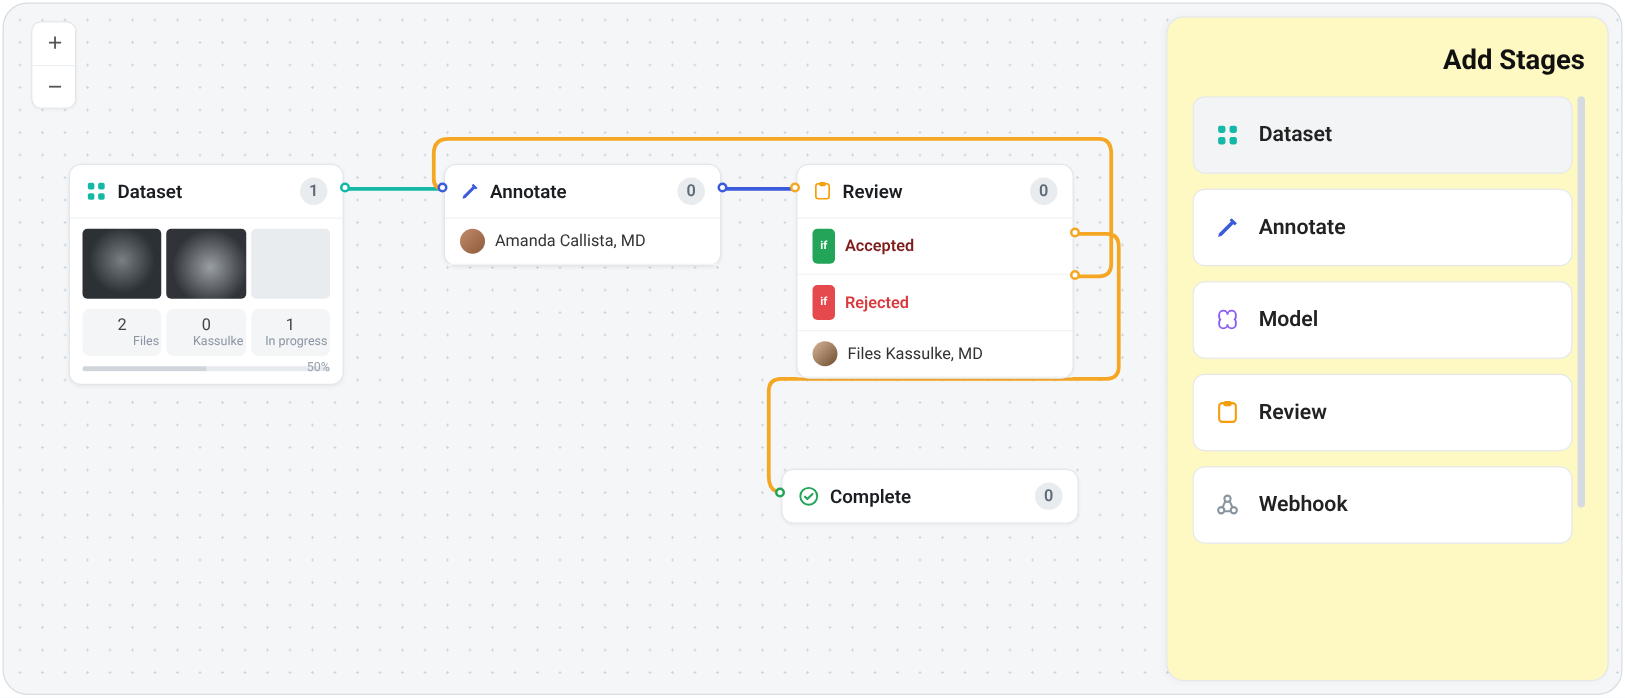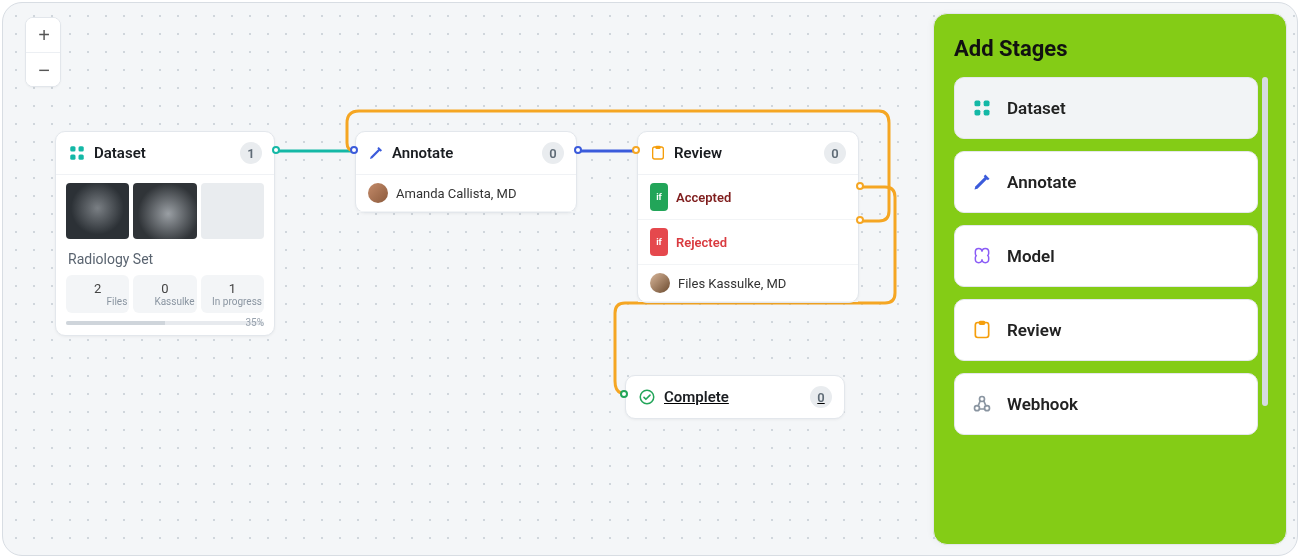--- a/index.html
+++ b/index.html
@@ -51,27 +51,28 @@
     line-height: 1;
     cursor: pointer;
   }
   .zoom button + button { border-top: 1px solid #eceff3; }
 
   
   .panel {
     position: absolute;
     top: 10px; right: 10px; bottom: 10px;
     width: 354px;
-    background: #84cc16;
+    background: #fef9c3;
     border-radius: 14px;
     border: 1px solid #e4e7ec;
     box-shadow: -2px 0 6px rgba(0,0,0,.03);
     padding: 22px 18px 10px 20px;
     display: flex;
     flex-direction: column;
+    text-align: right;
   }
   .panel h2 {
     font-size: 22px;
     font-weight: 700;
     color: #111;
     margin-bottom: 16px;
   }
   .panel .scroll {
     position: relative;
     flex: 1;
@@ -270,37 +271,36 @@
           </svg>
       </span>
       <span class="node-title">Dataset</span>
       <span class="count-badge">1</span>
     </div>
     <div class="thumbs">
       <div class="thumb xa"></div>
       <div class="thumb xb"></div>
       <div class="thumb empty"></div>
     </div>
-    <div class="ds-name">Radiology Set</div>
     <div class="ds-stats">
       <div class="stat">
         <div class="num">2</div>
         <div class="lbl">Files</div>
       </div>
       <div class="stat">
         <div class="num">0</div>
         <div class="lbl">Kassulke</div>
       </div>
       <div class="stat">
         <div class="num">1</div>
         <div class="lbl">In progress</div>
       </div>
     </div>
     <div class="progress-wrap">
-      <span class="progress-label">35%</span>
+      <span class="progress-label">50%</span>
       <div class="progress">
           <div></div>
         </div>
     </div>
     <span class="port teal" style="right:-6px; top:14px;"></span>
   </div>
 
   <div class="node" style="left:352px; top:128px; width:222px;">
     <div class="node-head">
       <span class="ic">
@@ -341,21 +341,21 @@
     </div>
     <div class="node-row">
       <span class="avatar b"></span>
       <span>Files Kassulke, MD</span>
     </div>
     <span class="port orange" style="left:-6px; top:14px;"></span>
     <span class="port orange" style="right:-6px; top:50px;"></span>
     <span class="port orange" style="right:-6px; top:84px;"></span>
   </div>
 
-  <div class="node" style="left:622px; top:372px; width:220px;text-decoration:underline;">
+  <div class="node" style="left:622px; top:372px; width:238px;">
     <div class="node-head noborder">
       <span class="ic">
         <svg width="18" height="18" viewBox="0 0 24 24">
             <circle cx="12" cy="12" r="9" fill="none" stroke="#22a559" stroke-width="2"></circle>
             <path d="M8 12.5l2.5 2.5L16 9.5" stroke="#22a559" stroke-width="2.2" fill="none" stroke-linecap="round" stroke-linejoin="round"></path>
           </svg>
       </span>
       <span class="node-title">Complete</span>
       <span class="count-badge">0</span>
     </div>

